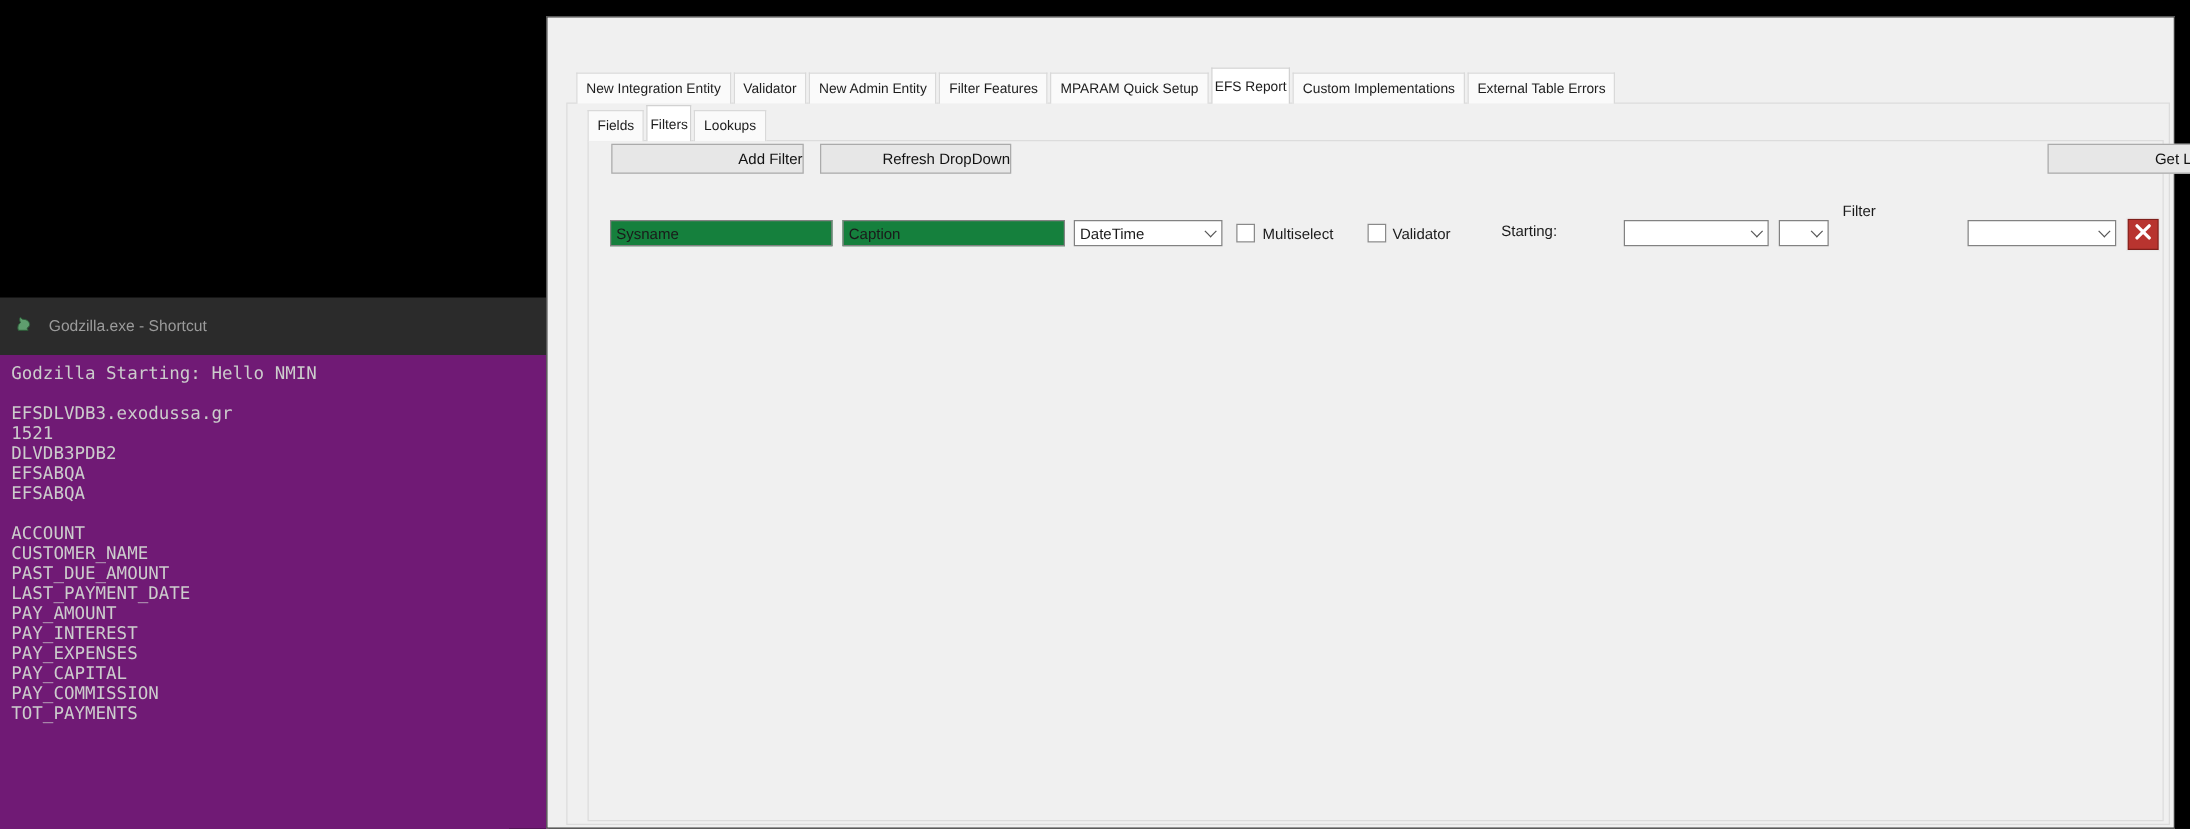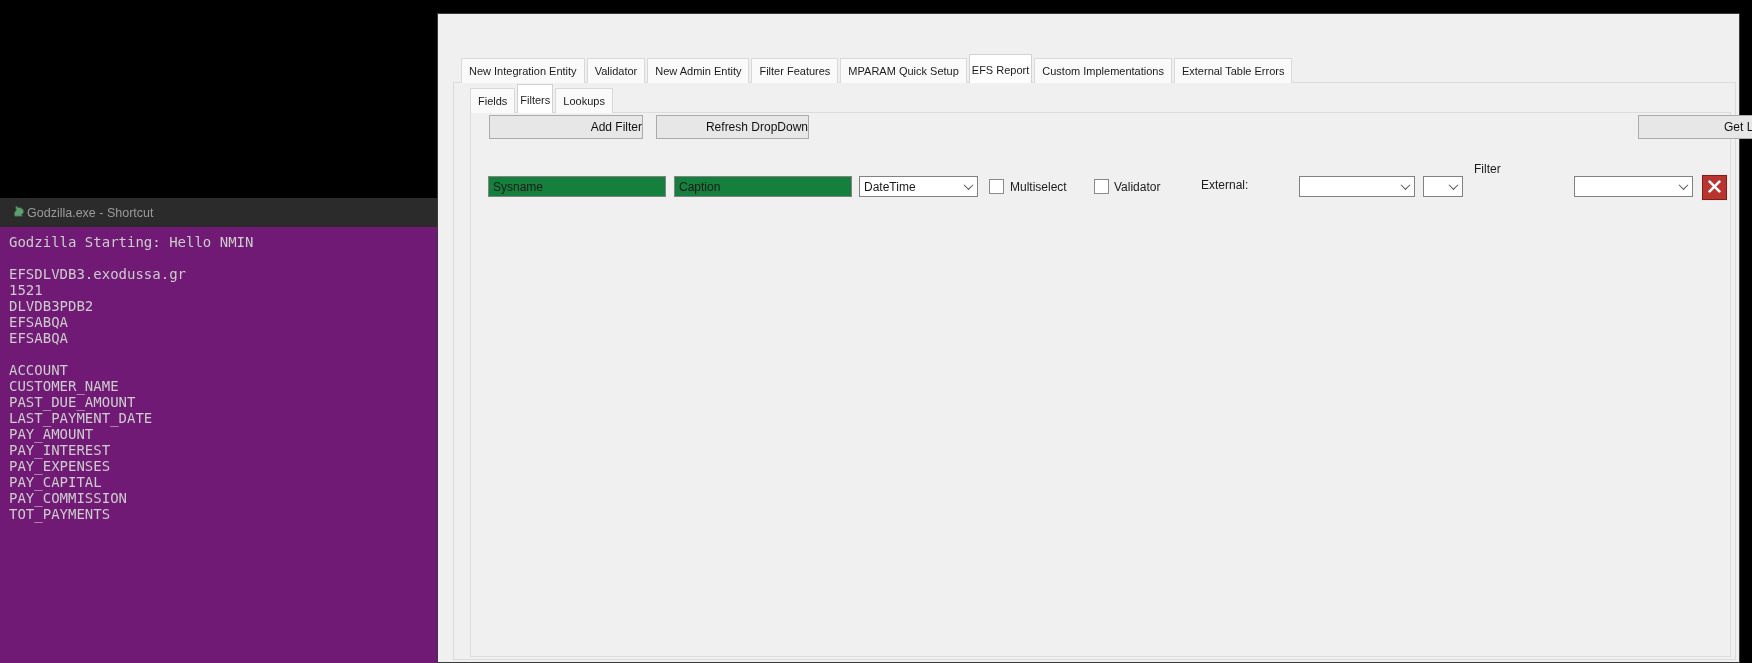--- a/index.html
+++ b/index.html
@@ -2,22 +2,22 @@
 <html><head>
 <meta charset="utf-8">
 <style>
   * { margin:0; padding:0; box-sizing:border-box; }
   html,body { width:1752px; height:663px; background:#000; overflow:hidden;
               font-family:"Liberation Sans", sans-serif; }
   .stage { position:relative; width:1752px; height:663px; background:#000; }
 
   
   .console { position:absolute; left:0; top:198px; width:439px; height:465px; }
-  .console-titlebar { height:29px; background:#2b2b2b; display:flex; align-items:center;
-                      padding-left:12px; gap:1px; }
+  .console-titlebar { height:46px; background:#2b2b2b; display:flex; align-items:center;
+                      padding-left:12px; gap:13px;margin-top:40px; }
   .console-title { color:#9b9b9b; font-size:12.5px; }
   .console-body { height:436px; background:#701a75; }
   .console-body pre { margin:0; padding:7px 0 0 9px; color:#cccccc;
                       font-family:"DejaVu Sans Mono","Liberation Mono",monospace;
                       font-size:14px; line-height:16px; }
 
   
   .win { position:absolute; left:437px; top:13px; width:1303px; height:650px;
          background:#f0f0f0; border:1px solid #3a3a3a; }
   .win-titlebar { position:absolute; left:0; top:0; width:100%; height:30px; background:#fff;
@@ -156,21 +156,21 @@
           <span class="chev"></span>
         </span>
     </div>
 
     <span class="chk chk-multi"></span>
     <span class="lbl lbl-multi">Multiselect</span>
 
     <span class="chk chk-req"></span>
     <span class="lbl lbl-req">Validator</span>
 
-    <span class="lbl lbl-cond">External:</span>
+    <span class="lbl lbl-cond">Starting:</span>
 
     <div class="combo cb-cond1">
       <span class="val"></span>
       <span class="arrow">
           <span class="chev"></span>
         </span>
     </div>
     <div class="combo cb-cond2">
       <span class="val"></span>
       <span class="arrow">

